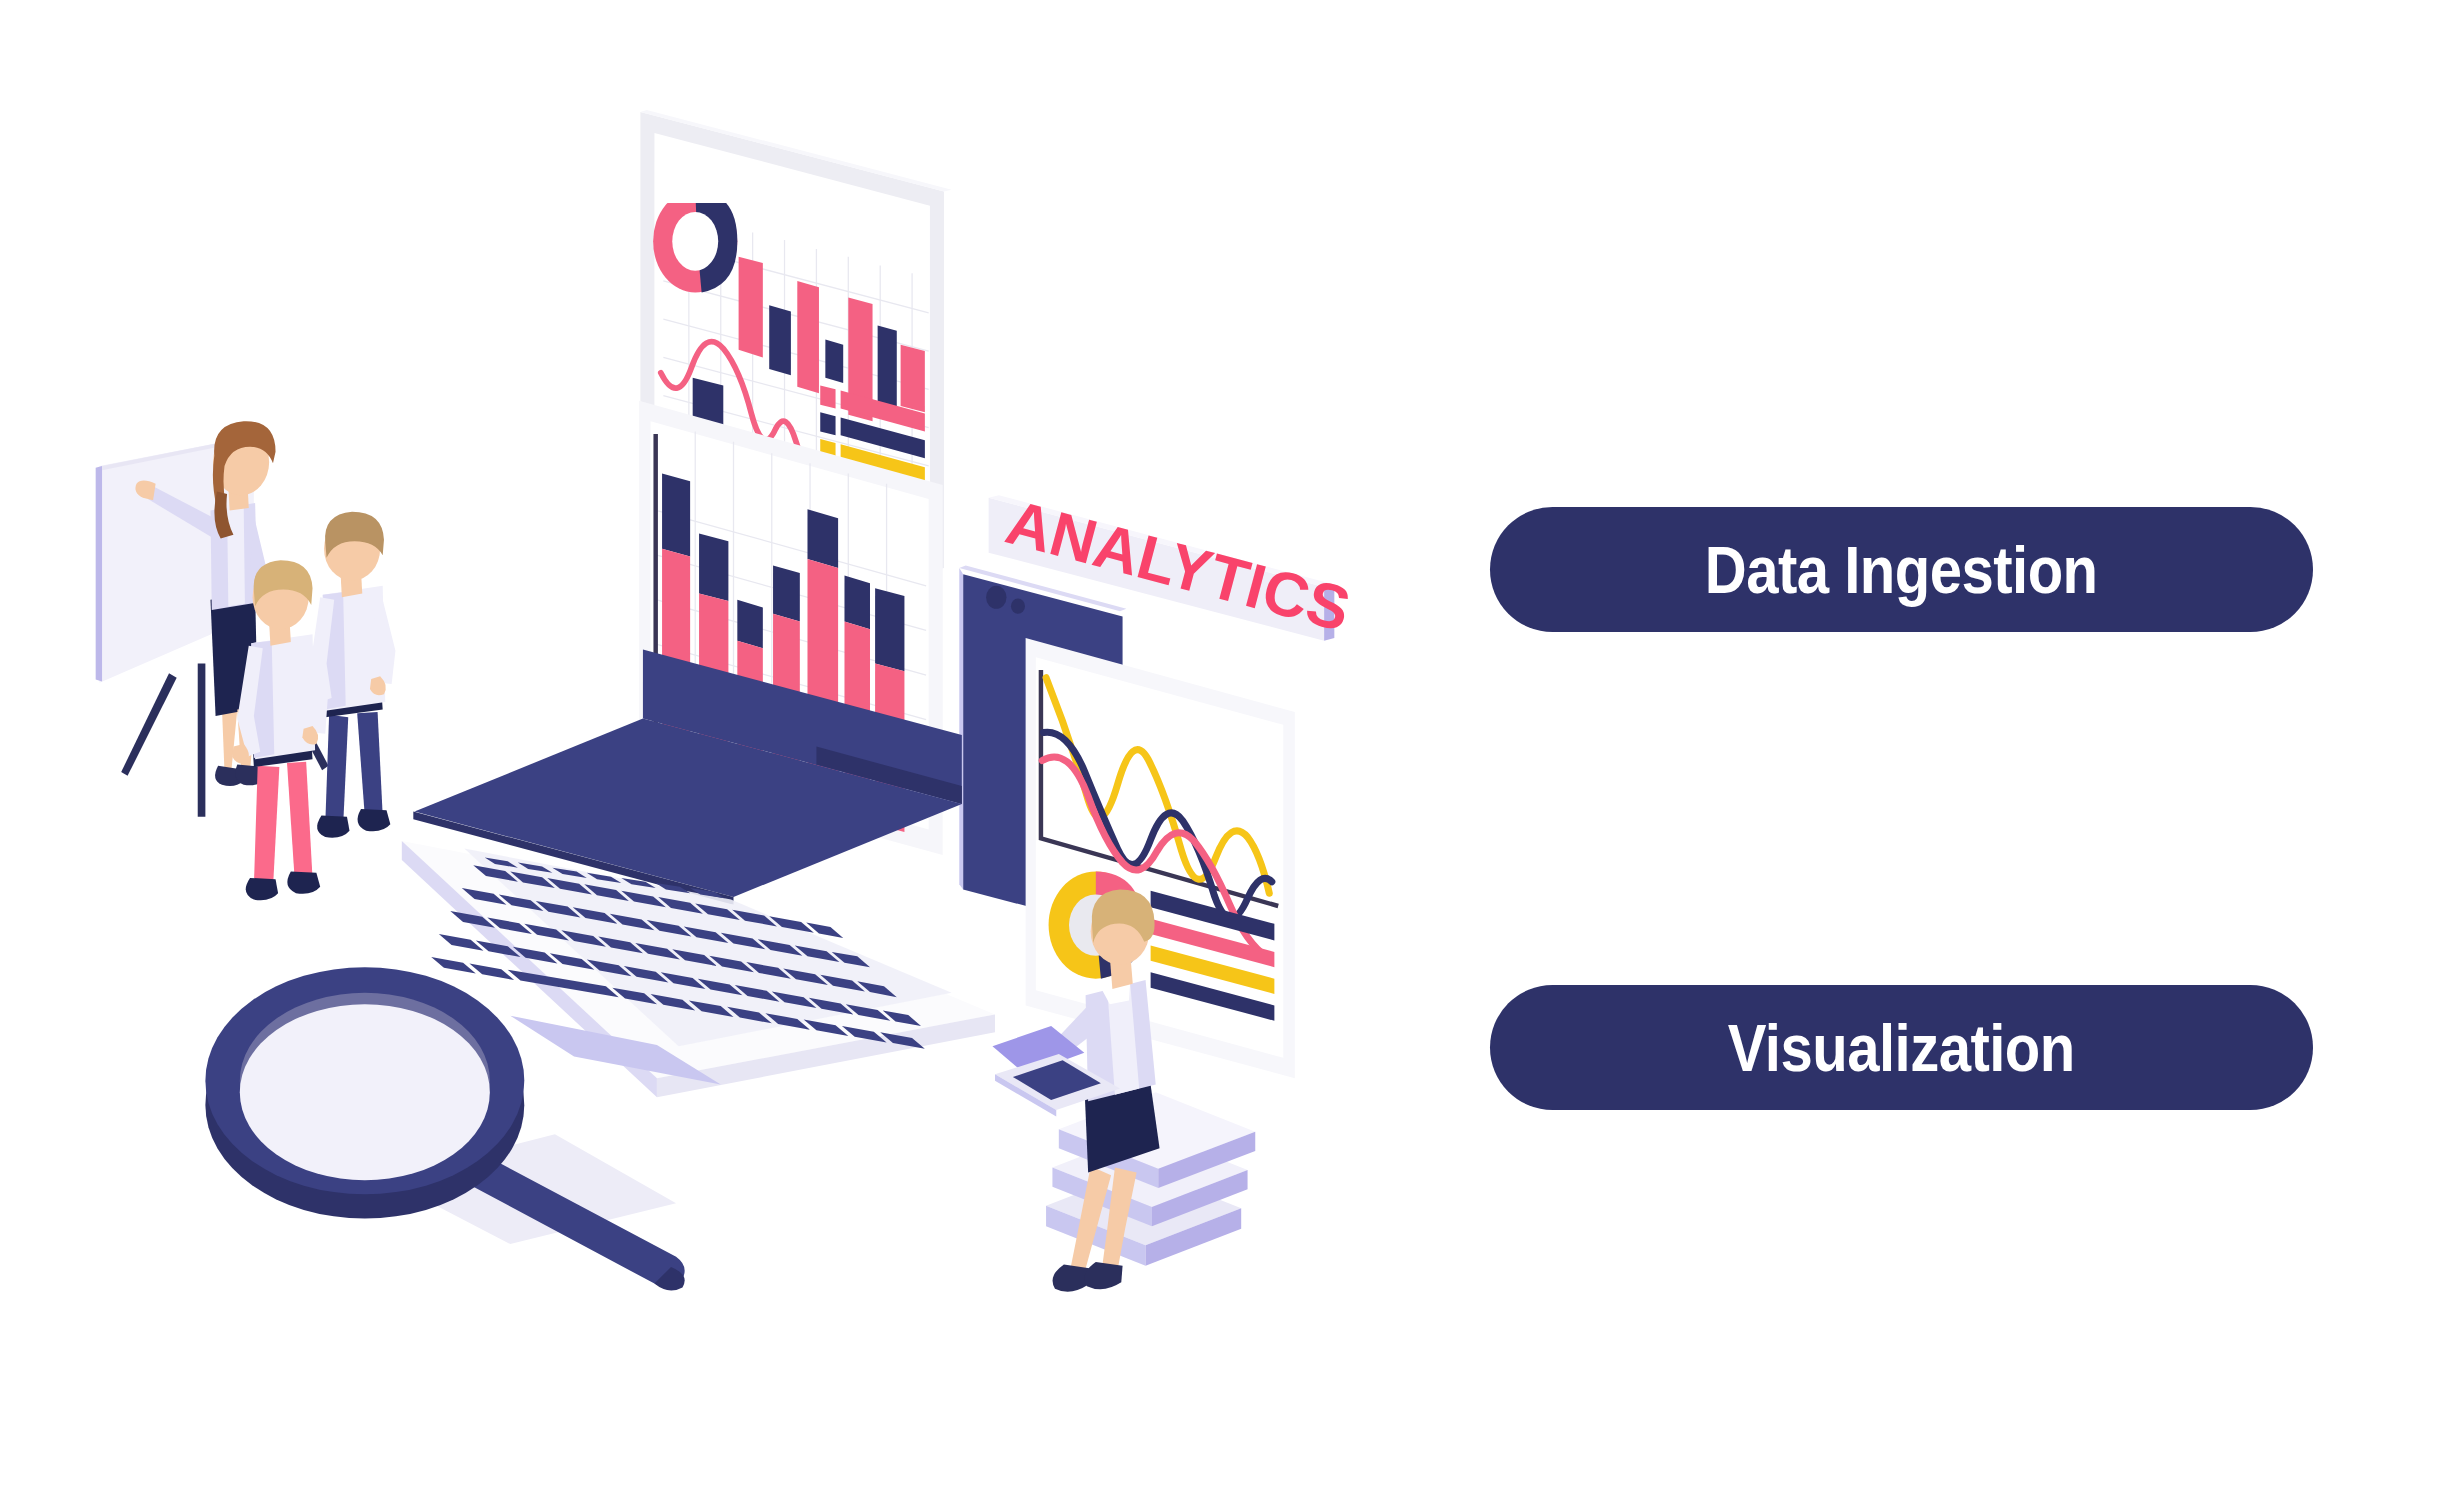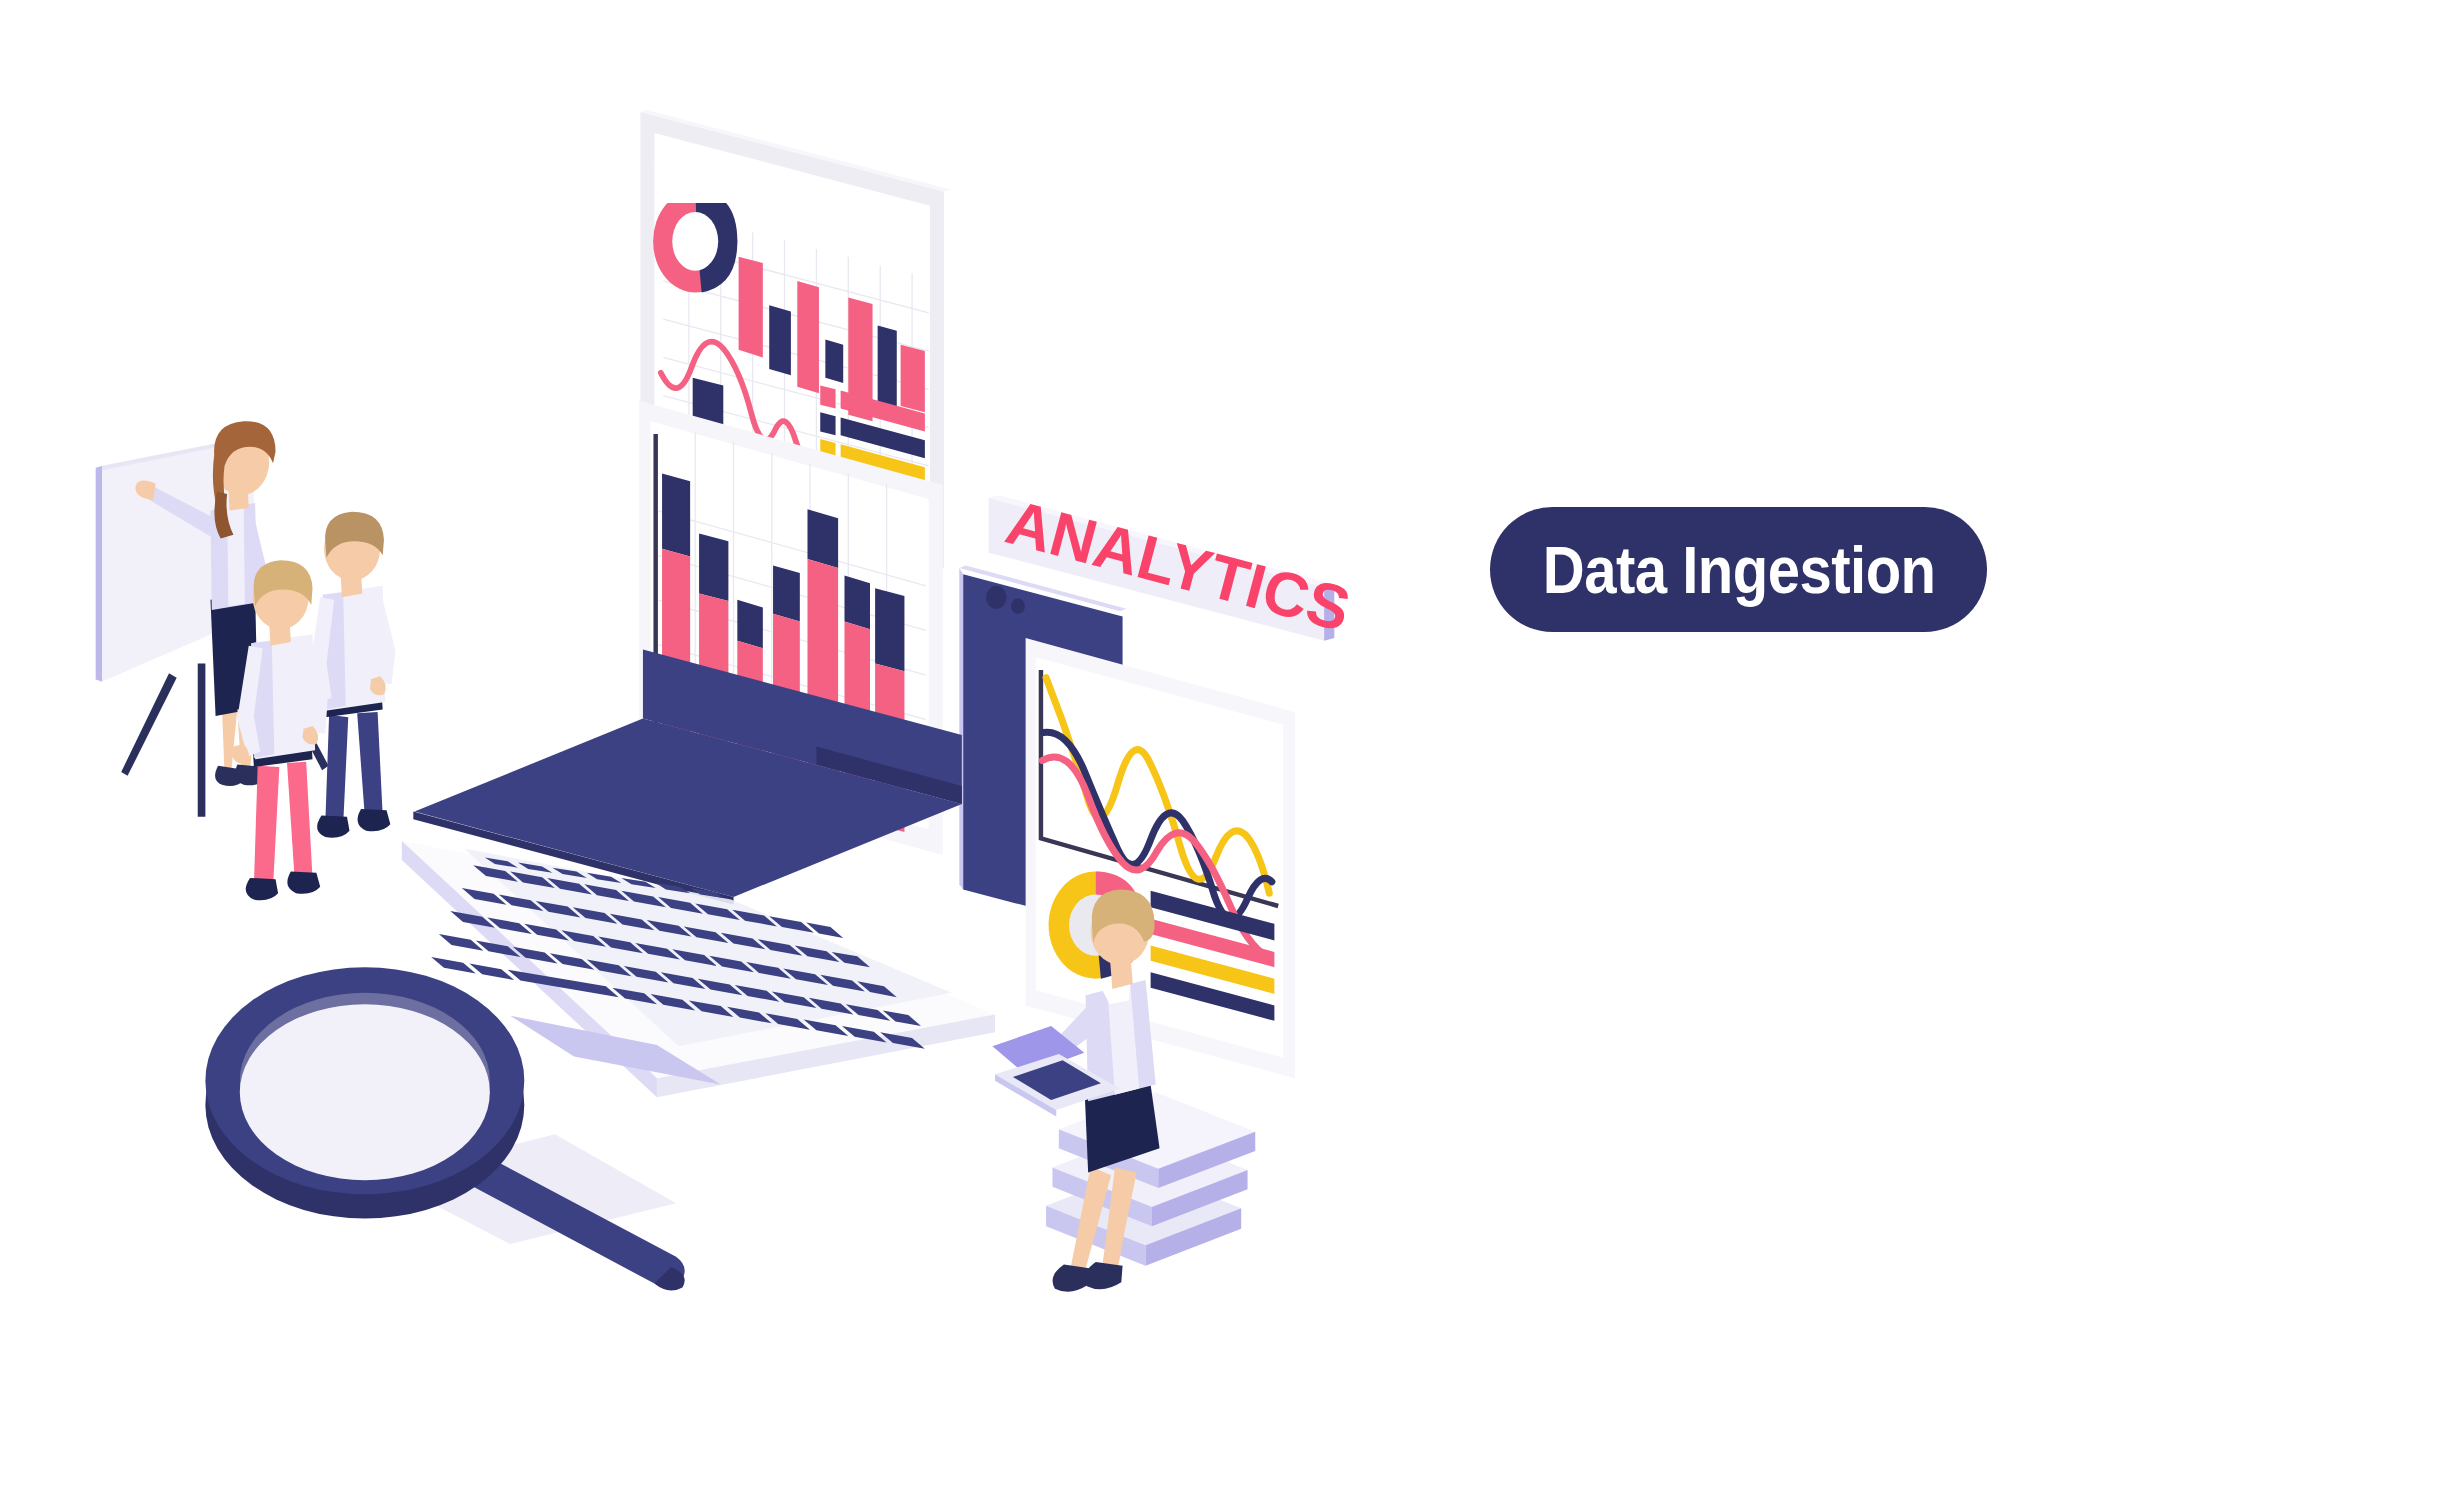--- a/index.html
+++ b/index.html
@@ -11,21 +11,21 @@
   }
   #root{position:absolute;inset:0;}
 
   
   .illus{position:absolute;left:0;top:0;width:1467px;height:1509px;}
   .illus svg{display:block;width:100%;height:100%;}
 
   
   .pill-stack{
     position:absolute;left:1490px;top:507px;width:823px;height:603px;
-    display:flex;flex-direction:row;justify-content:space-between;
+    display:flex;flex-direction:column;justify-content:space-between;
   }
   .pill{
     height:125px;border-radius:63px;background:#2E3269;
     display:flex;align-items:center;justify-content:center;
     box-sizing:border-box;padding:0 25.5px;
   }
   .pill-label{
     color:#ffffff;
     font-family:"Liberation Sans","DejaVu Sans",sans-serif;
     font-weight:700;
@@ -458,17 +458,20 @@
   </div>
 
   <div class="pill-stack">
 
     <div class="pill">
       <span class="pill-label">Data Ingestion</span>
     </div>
 
 
 
+    <div class="pill">
+      <span class="pill-label">Visualization</span>
+    </div>
 
   </div>
 
 </div>
 
 
 </body></html>

